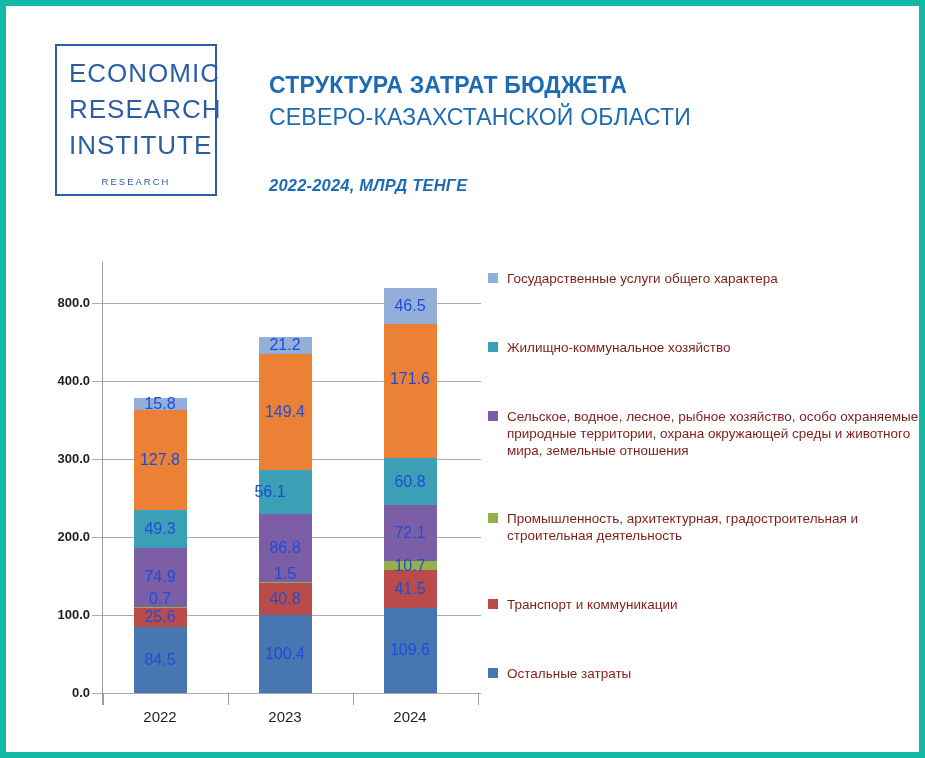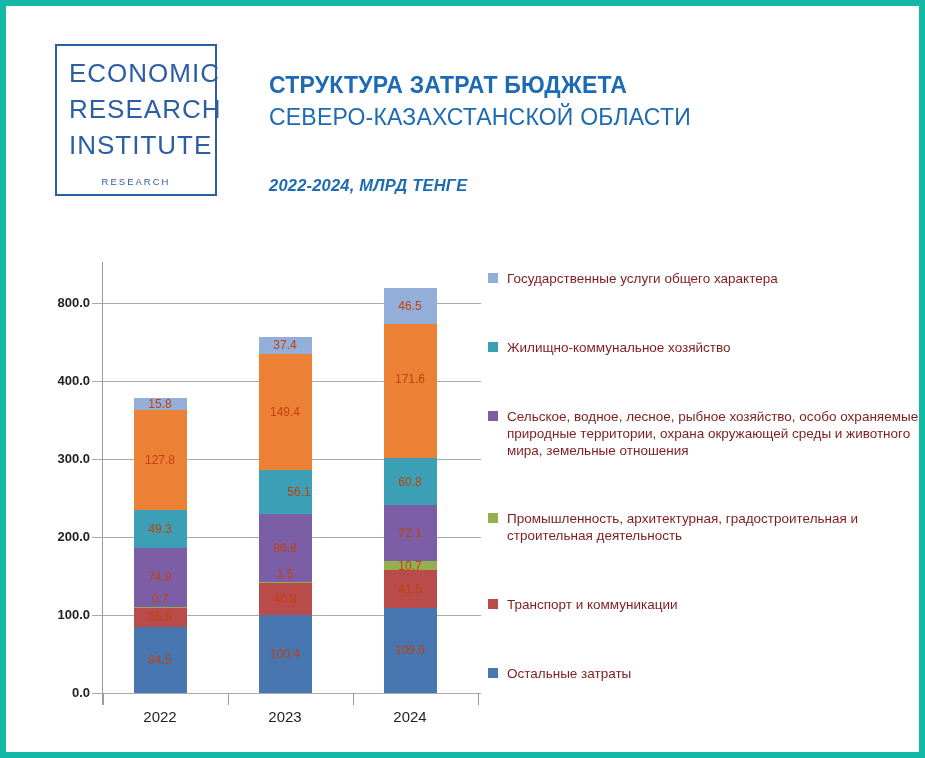--- a/index.html
+++ b/index.html
@@ -36,22 +36,22 @@
   
   #chart{position:absolute;left:0;top:0;width:925px;height:758px;}
   .gridline{position:absolute;background:#ABABAB;z-index:1;}
   .axisline{position:absolute;background:#9B9B9B;z-index:1;}
   .ylabel{
     position:absolute;z-index:2;text-align:right;font-size:13px;line-height:16px;
     font-weight:600;color:#1f1f1f;
   }
   .seg{position:absolute;z-index:2;}
   .seglabel{
-    position:absolute;z-index:3;text-align:center;font-size:12px;line-height:16px;
-    color:#c2410c;
+    position:absolute;z-index:3;text-align:center;font-size:16px;line-height:16px;
+    color:#1d4ed8;
   }
   .xlabel{
     position:absolute;z-index:2;text-align:center;font-size:15px;line-height:18px;
     color:#1f1f1f;
   }
   
   #legend{
     position:absolute;left:482px;top:264px;width:436px;height:412px;
     display:flex;flex-direction:column;justify-content:space-between;
   }
@@ -112,25 +112,25 @@
       <div class="xlabel" style="left: 114px; top: 702px; width: 80px;">2022</div>
       <div class="seg" style="left: 252.5px; top: 608.688px; width: 53px; height: 78.312px; background: rgb(71, 118, 177);"></div>
       <div class="seglabel" style="left: 239px; top: 639.844px; width: 80px;">100.4</div>
       <div class="seg" style="left: 252.5px; top: 576.864px; width: 53px; height: 31.824px; background: rgb(185, 75, 75);"></div>
       <div class="seglabel" style="left: 239px; top: 584.776px; width: 80px;">40.8</div>
       <div class="seg" style="left: 252.5px; top: 575.694px; width: 53px; height: 1.17px; background: rgb(149, 175, 77);"></div>
       <div class="seglabel" style="left: 239px; top: 559.694px; width: 80px;">1.5</div>
       <div class="seg" style="left: 252.5px; top: 507.99px; width: 53px; height: 67.704px; background: rgb(123, 94, 166);"></div>
       <div class="seglabel" style="left: 239px; top: 533.842px; width: 80px;">86.8</div>
       <div class="seg" style="left: 252.5px; top: 464.232px; width: 53px; height: 43.758px; background: rgb(59, 160, 181);"></div>
-      <div class="seglabel" style="left: 253px; top: 478.111px; width: 80px;">56.1</div>
+      <div class="seglabel" style="left: 224px; top: 478.111px; width: 80px;">56.1</div>
       <div class="seg" style="left: 252.5px; top: 347.7px; width: 53px; height: 116.532px; background: rgb(236, 128, 53);"></div>
       <div class="seglabel" style="left: 239px; top: 397.966px; width: 80px;">149.4</div>
       <div class="seg" style="left: 252.5px; top: 331.164px; width: 53px; height: 16.536px; background: rgb(147, 174, 217);"></div>
-      <div class="seglabel" style="left: 239px; top: 331.432px; width: 80px;">37.4</div>
+      <div class="seglabel" style="left: 239px; top: 331.432px; width: 80px;">21.2</div>
       <div class="xlabel" style="left: 239px; top: 702px; width: 80px;">2023</div>
       <div class="seg" style="left: 377.5px; top: 601.512px; width: 53px; height: 85.488px; background: rgb(71, 118, 177);"></div>
       <div class="seglabel" style="left: 364px; top: 636.256px; width: 80px;">109.6</div>
       <div class="seg" style="left: 377.5px; top: 563.838px; width: 53px; height: 37.674px; background: rgb(185, 75, 75);"></div>
       <div class="seglabel" style="left: 364px; top: 574.675px; width: 80px;">41.5</div>
       <div class="seg" style="left: 377.5px; top: 555.492px; width: 53px; height: 8.346px; background: rgb(149, 175, 77);"></div>
       <div class="seglabel" style="left: 364px; top: 551.665px; width: 80px;">10.7</div>
       <div class="seg" style="left: 377.5px; top: 499.254px; width: 53px; height: 56.238px; background: rgb(123, 94, 166);"></div>
       <div class="seglabel" style="left: 364px; top: 519.373px; width: 80px;">72.1</div>
       <div class="seg" style="left: 377.5px; top: 451.83px; width: 53px; height: 47.424px; background: rgb(59, 160, 181);"></div>

